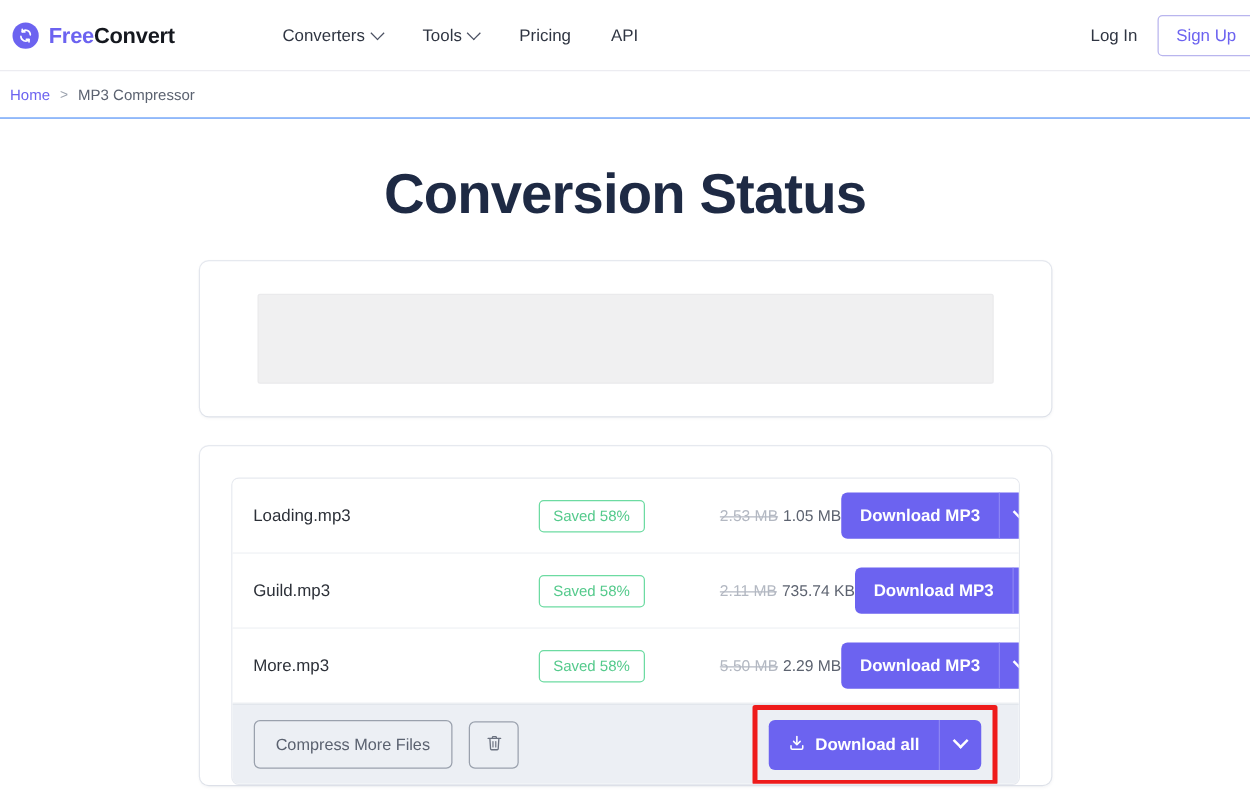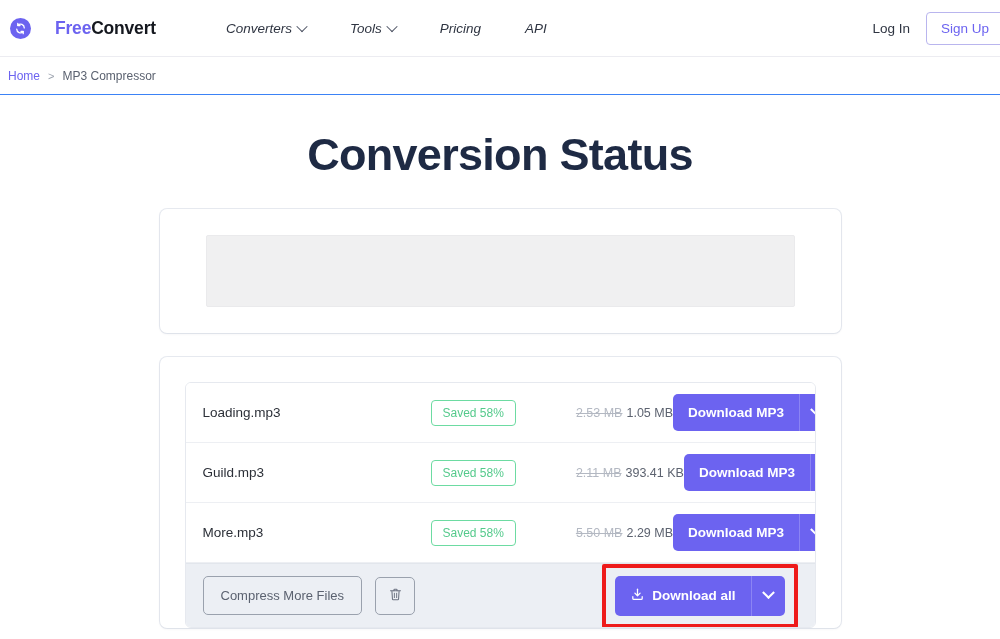--- a/index.html
+++ b/index.html
@@ -20,22 +20,22 @@
     background: #ffffff;
     border-bottom: 1px solid #ececf1;
     display: flex;
     align-items: center;
     padding: 0 0 0 10px;
   }
 
   .brand {
     display: flex;
     align-items: center;
-    gap: 24px;
-    margin-right: 56px;
+    gap: 8px;
+    margin-right: 72px;
   }
 
   .brand-mark {
     width: 21px;
     height: 21px;
     border-radius: 50%;
     background: #6c63f0;
     display: flex;
     align-items: center;
     justify-content: center;
@@ -46,22 +46,21 @@
     font-size: 17.5px;
     letter-spacing: -0.2px;
     white-space: nowrap;
   }
   .brand-text .free { color: #6c63f0; font-weight: 700; }
   .brand-text .convert { color: #15181f; font-weight: 700; }
 
   .nav {
     display: flex;
     align-items: center;
-    gap: 16px;
-    font-style: italic;
+    gap: 4px;
   }
 
   .nav-item {
     display: flex;
     align-items: center;
     gap: 5px;
     font-size: 13.5px;
     color: #2f3542;
     padding: 6px 14px;
     white-space: nowrap;
@@ -376,21 +375,21 @@
             <span class="caret-white"></span>
           </span>
         </div>
       </div>
 
       <div class="file-row">
         <div class="file-name">Guild.mp3</div>
         <div class="saved-badge">Saved 58%</div>
         <div class="sizes">
           <span class="size-old">2.11 MB</span>
-          <span class="size-new">393.41 KB</span>
+          <span class="size-new">735.74 KB</span>
         </div>
         <div class="dl-btn">
           <span class="dl-btn-label">Download MP3</span>
           <span class="dl-btn-caret">
             
           </span>
         </div>
       </div>
 
       <div class="file-row">

